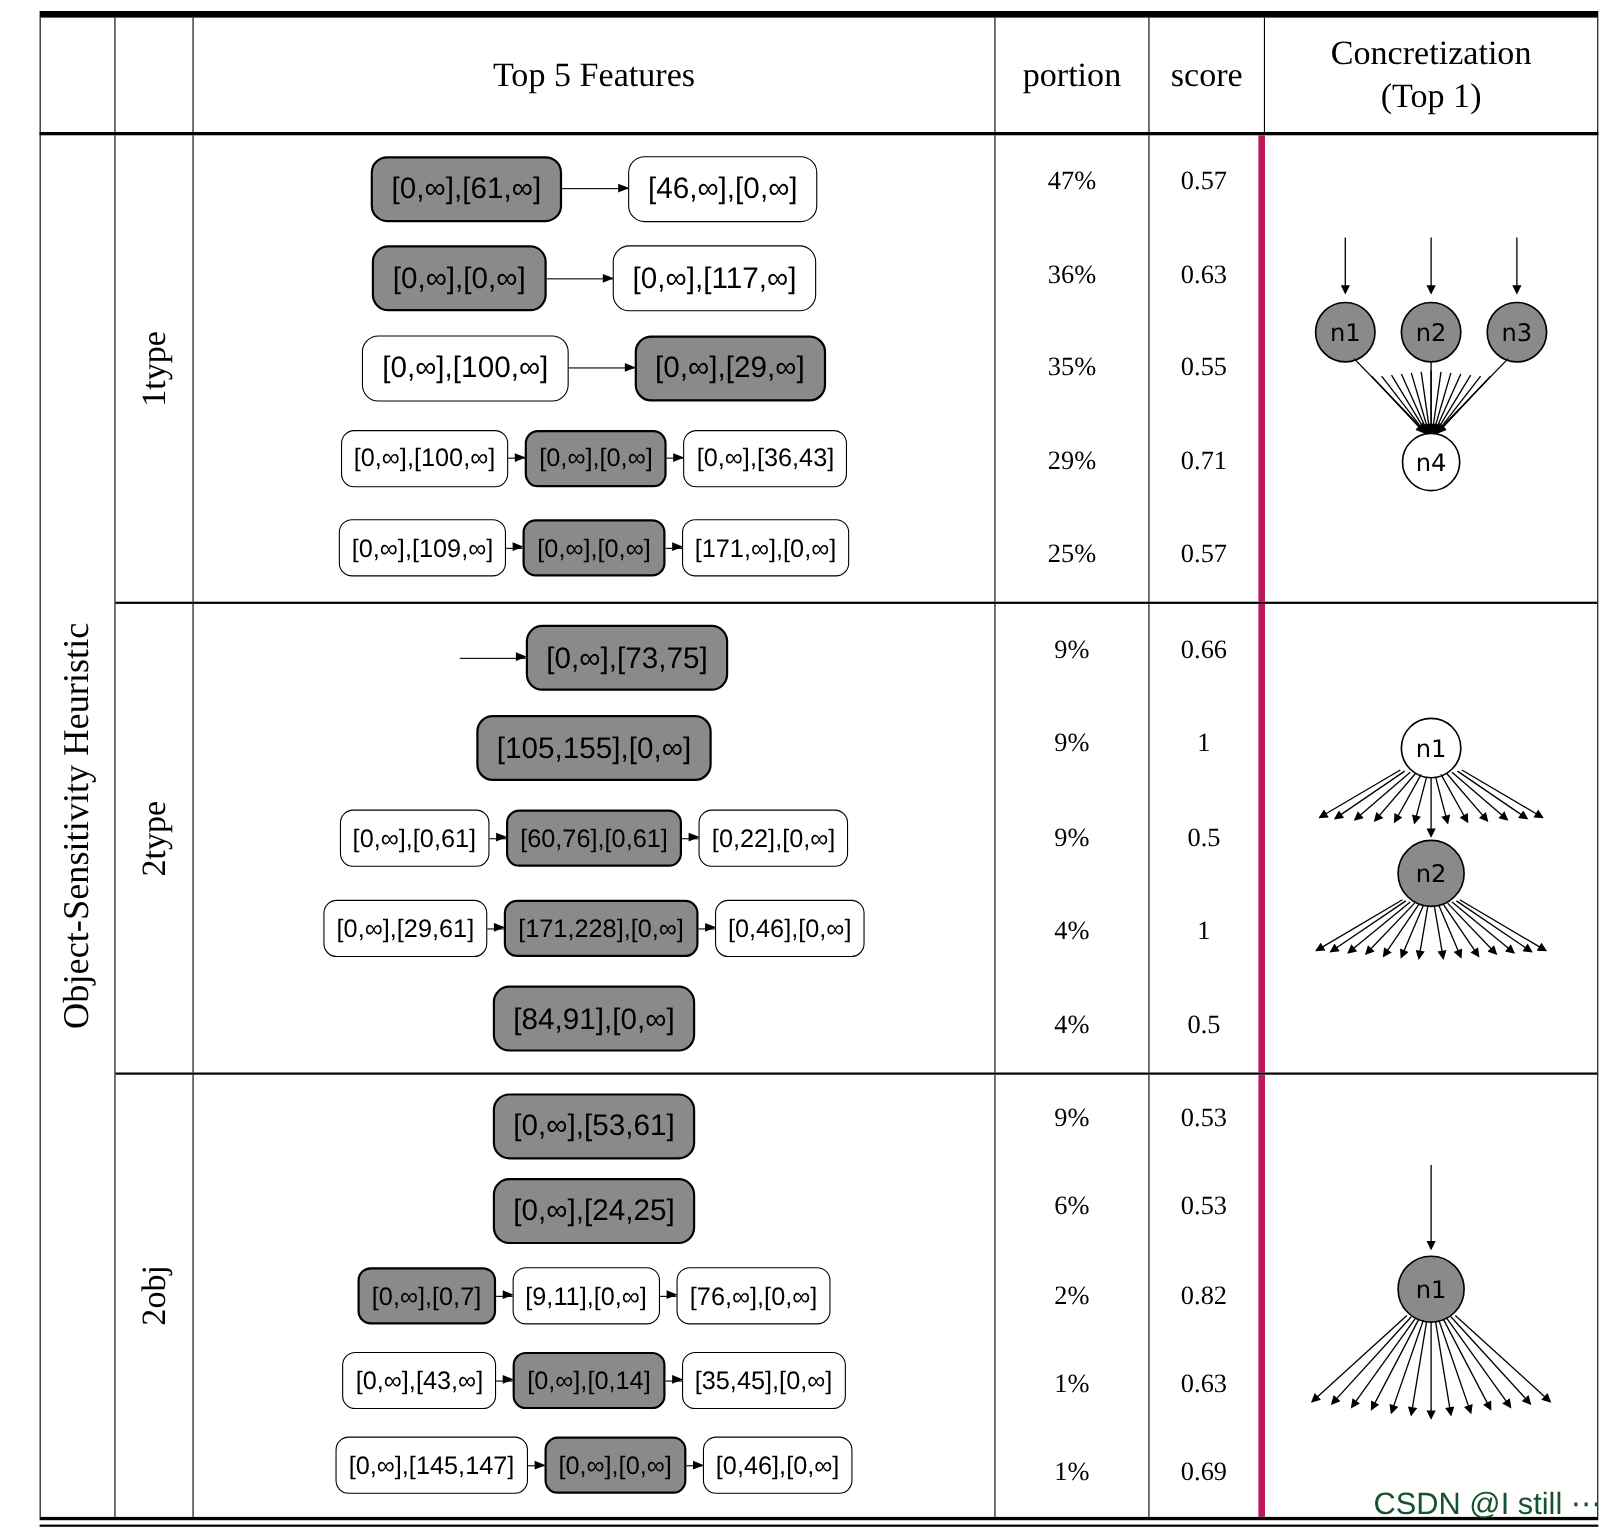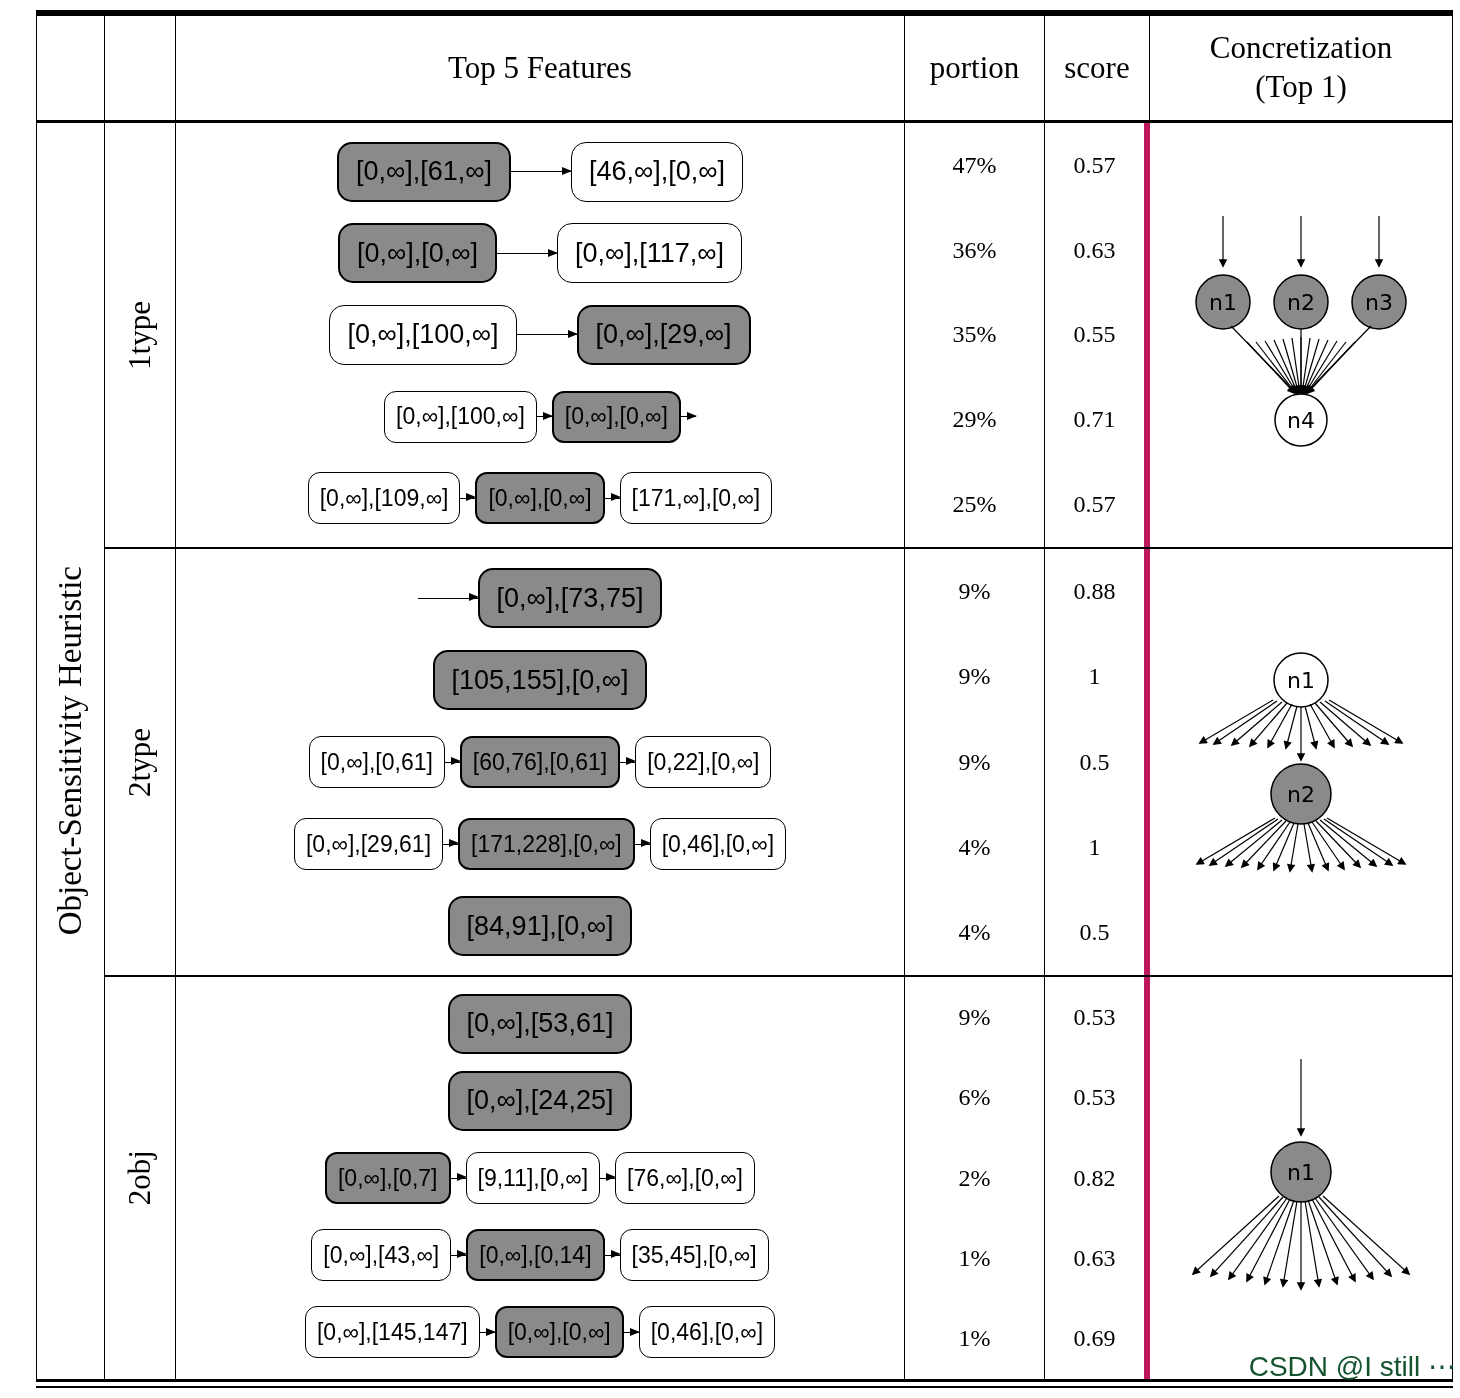--- a/index.html
+++ b/index.html
@@ -94,20 +94,21 @@
           <div class="frow size-l">
             <span class="fbox" data-shade="white">[0,∞],[100,∞]</span>
             <span class="arrow long"></span>
             <span class="fbox" data-shade="gray">[0,∞],[29,∞]</span>
           </div>
           <div class="frow size-s">
             <span class="fbox" data-shade="white">[0,∞],[100,∞]</span>
             <span class="arrow short"></span>
             <span class="fbox" data-shade="gray">[0,∞],[0,∞]</span>
             <span class="arrow short"></span>
+            <span class="fbox" data-shade="white">[0,∞],[36,43]</span>
           </div>
           <div class="frow size-s">
             <span class="fbox" data-shade="white">[0,∞],[109,∞]</span>
             <span class="arrow short"></span>
             <span class="fbox" data-shade="gray">[0,∞],[0,∞]</span>
             <span class="arrow short"></span>
             <span class="fbox" data-shade="white">[171,∞],[0,∞]</span>
           </div>
         </div>
         <div class="ncol portion">
@@ -197,21 +198,21 @@
           </div>
         </div>
         <div class="ncol portion">
           <div class="ncell">9%</div>
           <div class="ncell">9%</div>
           <div class="ncell">9%</div>
           <div class="ncell">4%</div>
           <div class="ncell">4%</div>
         </div>
         <div class="ncol score">
-          <div class="ncell">0.88</div>
+          <div class="ncell">0.66</div>
           <div class="ncell">1</div>
           <div class="ncell">0.5</div>
           <div class="ncell">1</div>
           <div class="ncell">0.5</div>
         </div>
         <div class="concret">
           <svg width="300" height="240" viewBox="0 0 300 240">
             <defs>
               <marker id="m2" viewBox="0 0 10 10" refX="8" refY="5" markerWidth="8" markerHeight="7" orient="auto">
                 <path d="M0,0 L10,5 L0,10 z" fill="#000"></path>

